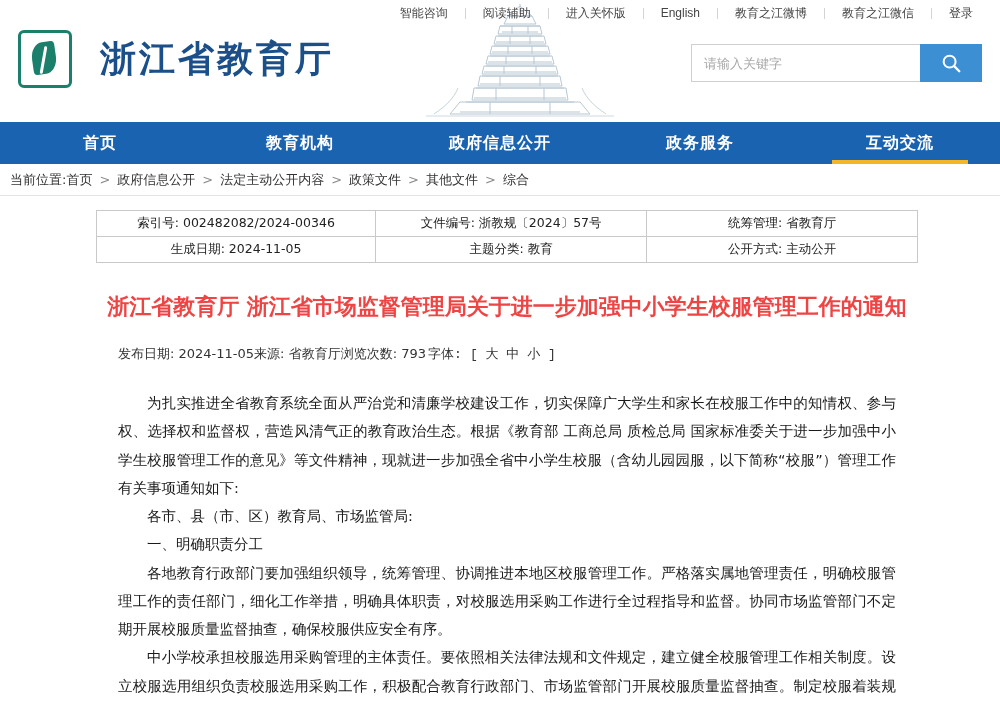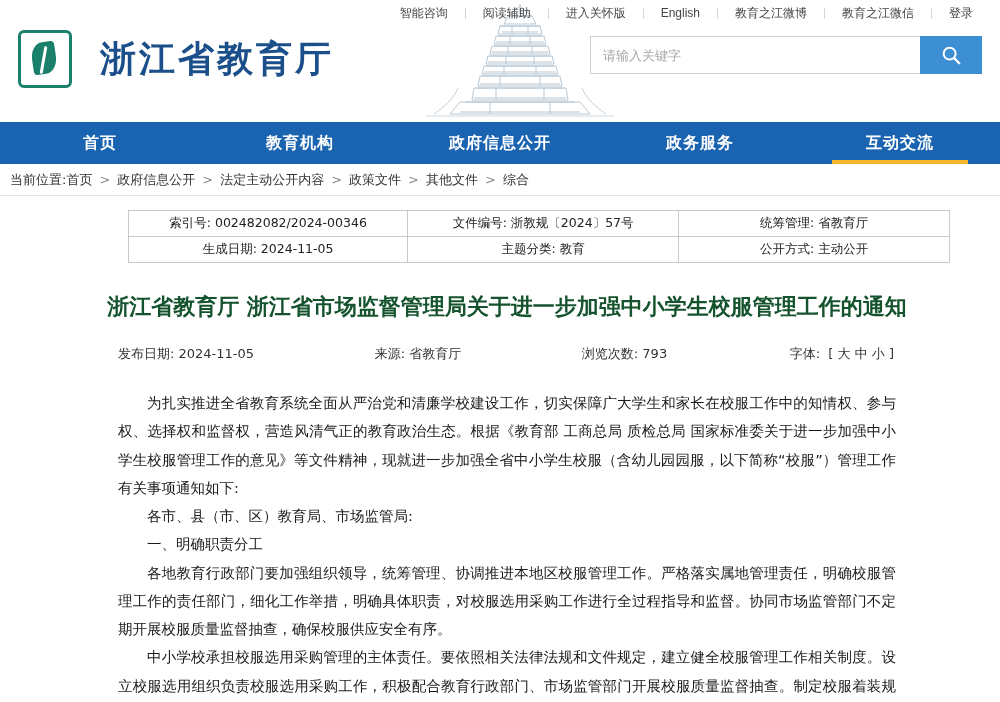--- a/index.html
+++ b/index.html
@@ -92,23 +92,23 @@
   .pagoda {
     position: absolute;
     left: 420px; top: 2px;
     width: 200px; height: 116px;
     opacity: 0.55;
   }
 
   
   .search-box {
     position: absolute;
-    right: 18px; top: 36px;
-    display: flex;
-    width: 392px; height: 38px;
+    right: 18px; top: 44px;
+    display: flex;
+    width: 291px; height: 38px;
   }
   .search-input {
     flex: 1;
     border: 1px solid #cfcfcf;
     border-right: none;
     padding: 0 12px;
     font-size: 13px;
     color: #333;
     outline: none;
     font-family: "Liberation Sans", sans-serif;
@@ -171,54 +171,53 @@
 
   
   .meta {
     position: absolute;
     top: 210px; left: 96px;
     width: 822px;
     border-collapse: collapse;
     font-size: 12.5px;
     color: #222;
     font-family: "DejaVu Sans", "Liberation Sans", sans-serif;
-    margin-left: 32px;
   }
   .meta td {
     border: 1px solid #c9c9c9;
     height: 26px;
     text-align: center;
     padding: 2px 6px;
     white-space: nowrap;
   }
 
   
   .article {
     position: absolute;
     top: 278px; left: 96px;
     width: 822px;
   }
   .doc-title {
     font-size: 22px;
     font-weight: bold;
-    color: #14532d;
+    color: #ef4444;
     text-align: center;
     line-height: 1.5;
     padding: 12px 0 6px;
     font-family: "DejaVu Sans", "Liberation Sans", sans-serif;
   }
   .doc-sub {
     display: flex;
-    justify-content: space-between;
+    justify-content: flex-start;
     font-size: 13px;
     color: #333;
     padding: 16px 22px 0 22px;
     font-family: "DejaVu Sans", "Liberation Sans", sans-serif;
   }
-  .doc-sub .fontsize span { margin: 0 2px; cursor: pointer; }
+  .doc-sub .fontsize span { margin: 0 2px; cursor: pointer; font-family: Liberation Mono, monospace; }
   .doc-body {
     padding: 26px 22px 0 22px;
     font-size: 14.5px;
     line-height: 1.95;
     color: #1a1a1a;
     text-align: justify;
     font-family: "DejaVu Sans", "Liberation Sans", sans-serif;
   }
   .doc-body p { margin: 0; text-indent: 2em; }
 </style>

